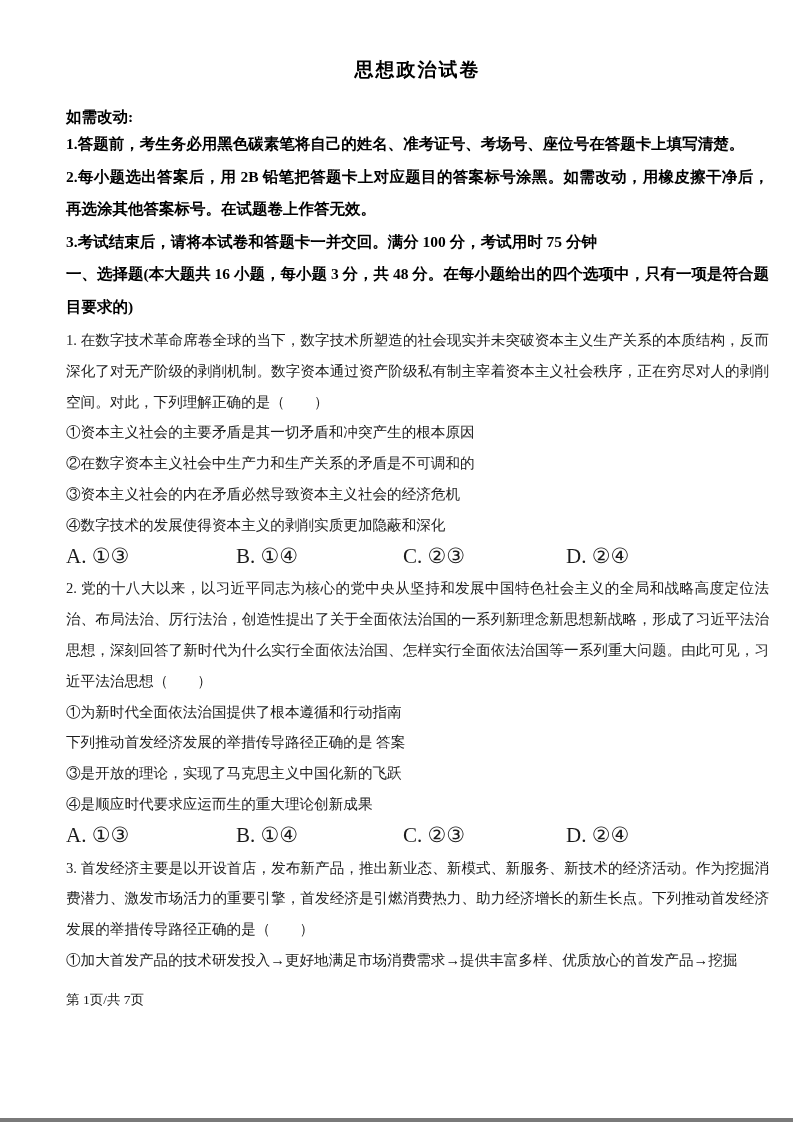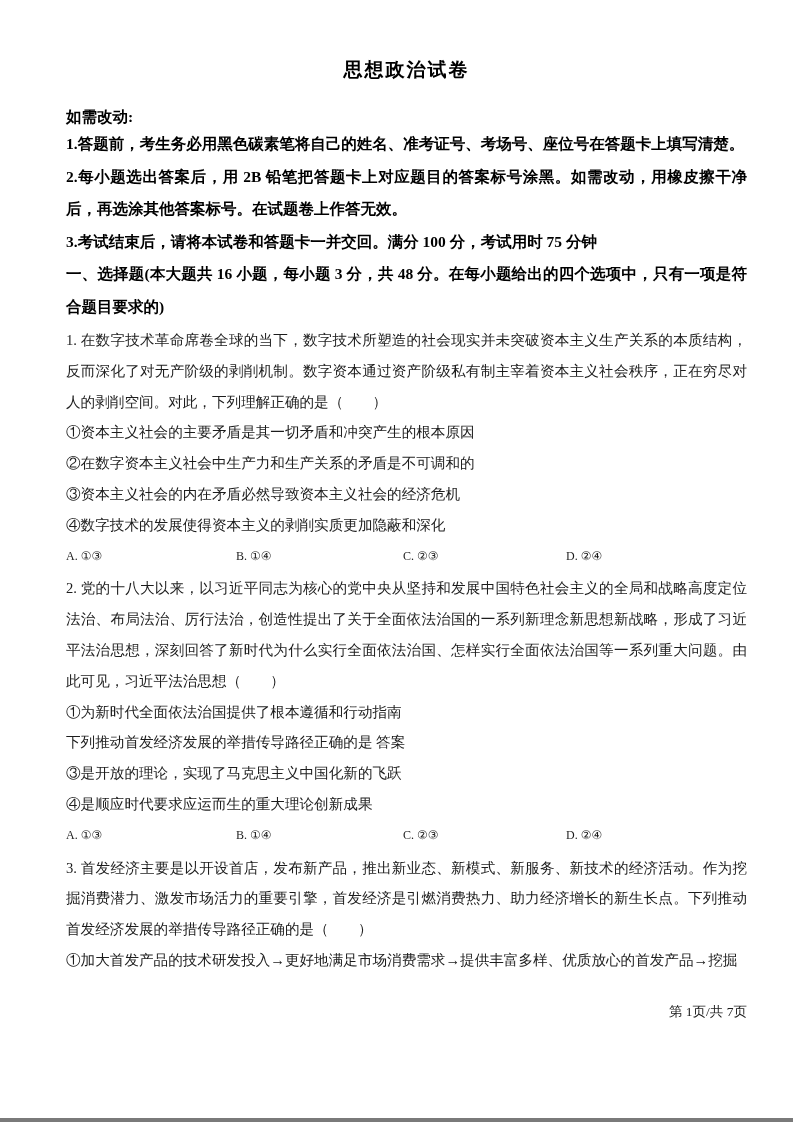--- a/index.html
+++ b/index.html
@@ -8,21 +8,21 @@
     height: 1122px;
     background: #ffffff;
     position: relative;
     overflow: hidden;
     font-family: "Liberation Serif", "DejaVu Serif", serif;
     color: #000;
   }
   .page {
     position: absolute;
     inset: 0;
-    padding: 56px 46px 0 66px;
+    padding: 56px 24px 0 66px;
     box-sizing: border-box;
   }
   .title {
     text-align: center;
     font-size: 19px;
     font-weight: bold;
     line-height: 28px;
     letter-spacing: 2px;
     margin: 0 0 22px 0;
   }
@@ -50,31 +50,31 @@
   .question { margin-top: 2px; }
   .stem, .option {
     margin: 0;
     font-size: 14.6px;
     line-height: 30.8px;
     text-align: justify;
     color: #1c1c1c;
   }
   .answers-row {
     display: flex;
-    font-size: 12px;
+    font-size: 21px;
     line-height: 30.8px;
     color: #1c1c1c;
   }
   .answers-row span:nth-child(1) { width: 170px; }
   .answers-row span:nth-child(2) { width: 167px; }
   .answers-row span:nth-child(3) { width: 163px; }
   .answers-row span:nth-child(4) { flex: 1; }
   .footer {
-    margin-top: 26px;
-    text-align: right;
+    margin-top: 14px;
+    text-align: left;
     font-size: 13.5px;
     line-height: 20px;
     color: #1c1c1c;
   }
   .bottom-bar {
     position: absolute;
     left: 0;
     bottom: 0;
     width: 100%;
     height: 4px;

